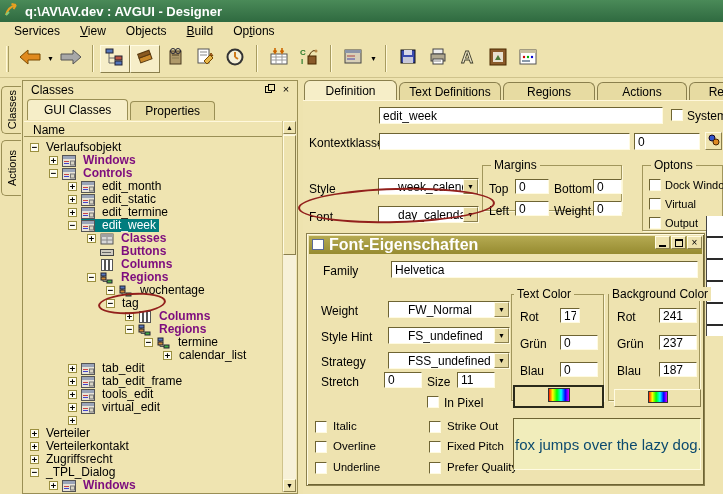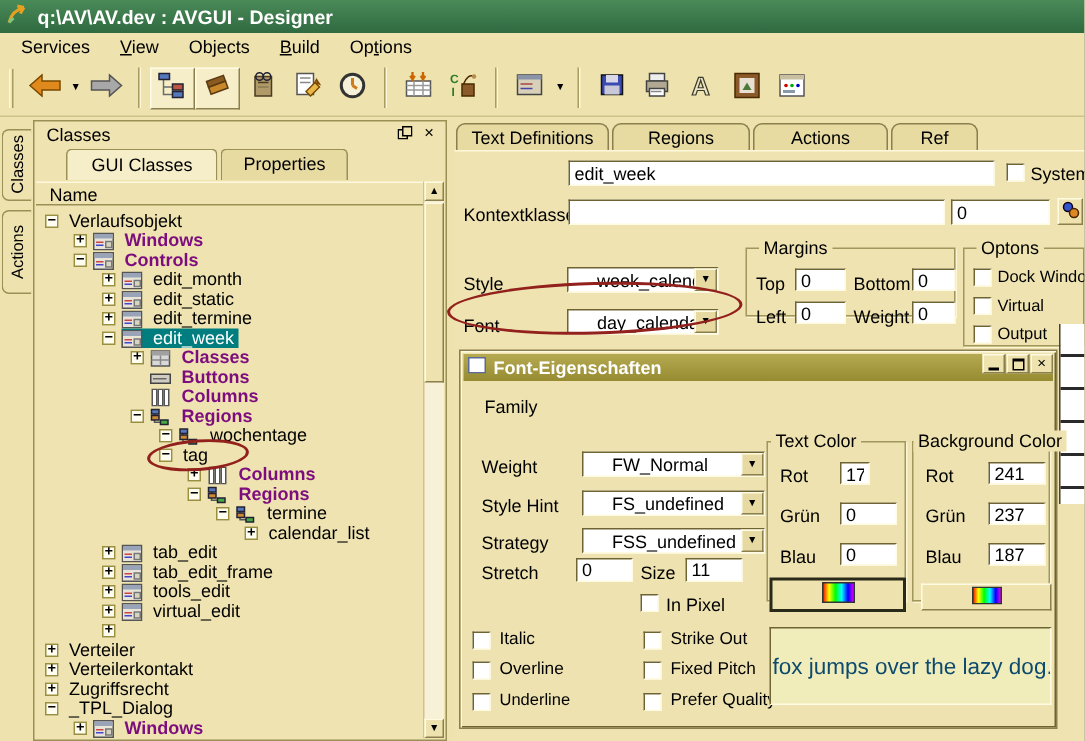--- a/index.html
+++ b/index.html
@@ -27,21 +27,21 @@
   .vtab{position:absolute;left:1px;width:20px;background:#eee3af;border:1px solid #9a8f55;border-right:none;
     border-radius:5px 0 0 5px;display:flex;align-items:center;justify-content:center}
   .vtab span{writing-mode:vertical-rl;transform:rotate(180deg);font-size:11px}
 
   
   .classes-panel{position:absolute;left:22px;top:80px;width:276px;height:414px;background:#efe4b1;
     border:1px solid #9a8f55}
   .panel-header{position:absolute;left:0;top:0;width:100%;height:17px;display:flex;align-items:center;padding:0 4px 0 8px}
   .panel-header .ph-title{flex:1}
   .ph-btn{width:14px;height:13px;display:flex;align-items:center;justify-content:center;margin-left:2px;font-size:11px;line-height:11px}
-  .panel-tabs{position:absolute;left:21px;top:18px;height:21px;display:flex;}
+  .panel-tabs{position:absolute;left:4px;top:18px;height:21px;display:flex;align-items:flex-end}
   .ptab{padding:2px 14px;border:1px solid #9a8f55;border-bottom:none;border-radius:4px 4px 0 0;background:#e7dba2;margin-right:2px;font-size:12px}
   .ptab.active{background:#f6eec8;padding:3px 16px;position:relative;z-index:2}
   .name-header{position:absolute;left:1px;top:40px;width:258px;height:16px;border-bottom:1px solid #9a8f55;
     border-top:1px solid #fff8dc;padding:1px 0 0 9px;background:#efe4b1}
   .tree{position:absolute;left:1px;top:60px;width:258px;bottom:1px;overflow:hidden}
   .tree-row{height:13px;display:flex;align-items:center;white-space:nowrap;position:relative;font-size:12px;line-height:13px}
   .expander{width:9px;height:9px;flex:0 0 9px;border:1px solid #9a8f3f;background:#fffdf0;color:#000;
     font:bold 9px/7px "DejaVu Sans Mono",monospace;text-align:center;margin-right:4px}
   .exp-spacer{width:13px;flex:0 0 13px}
   .row-body{display:flex;align-items:center;position:relative}
@@ -77,21 +77,21 @@
   .grp{position:absolute;border:1px solid #a1965c;box-shadow:1px 1px 0 rgba(255,250,225,.8)}
   .grp-caption{position:absolute;top:-8px;background:#efe4b1;padding:0 3px;white-space:nowrap;font-size:12px}
 
   .dots-btn{position:absolute;background:#eee3af;border:1px solid;border-color:#fffbe2 #8a7f4d #8a7f4d #fffbe2;
     display:flex;align-items:center;justify-content:center}
 
   
   .dialog{position:absolute;left:306px;top:233px;width:399px;height:253px;background:#eee3b0;z-index:5;
     border:1px solid #8a7f4d;box-shadow:inset 1px 1px 0 #fffbe2, inset -1px -1px 0 #6e6433}
   .dlg-title{position:absolute;left:2px;top:2px;width:393px;height:18px;background:linear-gradient(#b5aa52,#968b30);
-    color:#fff;font-weight:bold;font-size:12px;display:flex;align-items:center;gap:5px;padding-left:3px}
+    color:#fff;font-weight:bold;font-size:16px;display:flex;align-items:center;gap:5px;padding-left:3px}
   .dlg-btns{position:absolute;right:2px;top:2px;display:flex;gap:1px}
   .dlg-btn{width:15px;height:13px;background:#eee3af;border:1px solid;border-color:#fffbe2 #8a7f4d #8a7f4d #fffbe2;
     display:flex;align-items:center;justify-content:center;font-size:10px;line-height:10px}
   .grp-caption--dlg{background:#eee3b0}
   .color-btn{position:absolute;display:flex;align-items:center;justify-content:center;background:#eee3af;
     border:1px solid;border-color:#fffbe2 #8a7f4d #8a7f4d #fffbe2}
   .color-btn.default{border:2px solid #2a2a1a}
   .preview-box{position:absolute;border:1px solid;border-color:#6e6433 #fffbe2 #fffbe2 #6e6433;
     display:flex;align-items:center;overflow:hidden;white-space:nowrap}
 
@@ -612,20 +612,21 @@
         </div>
       <div class="sb-thumb" style="top:14px;height:120px"></div>
       <div class="sb-btn" style="bottom:0">
           <span>▼</span>
         </div>
     </div>
   </div>
 
   <div class="right-panel">
     <div class="rtabs" id="rtabs">
+        <span class="rtab active" style="width: 93px;">Definition</span>
         <span class="rtab" style="width: 102px;">Text Definitions</span>
         <span class="rtab" style="width: 92px;">Regions</span>
         <span class="rtab" style="width: 90px;">Actions</span>
         <span class="rtab" style="width: 58px;">Ref</span>
       </div>
     <div class="rcontent">
 
       <input class="txt" style="left: 76px; top: 6px; width: 284px;" value="edit_week">
       <span class="cb" style="left:368px;top:8px"></span>
       <span class="lbl" style="left:384px;top:8px">System</span>
@@ -645,21 +646,21 @@
         <span class="dd-val">week_calendar</span>
         <span class="dd-btn">▼</span>
       </div>
 
       <span class="lbl" style="left:6px;top:109px">Font</span>
       <div class="dd" style="left:75px;top:105px;width:101px">
         <span class="dd-val">day_calendar</span>
         <span class="dd-btn">▼</span>
       </div>
 
-      <div class="grp" style="left:194px;top:64px;width:140px;height:46px">
+      <div class="grp" style="left:179px;top:64px;width:140px;height:46px">
         <span class="grp-caption" style="left:8px">Margins</span>
         <span class="lbl" style="left:6px;top:16px">Top</span>
         <input class="txt" style="left: 32px; top: 13px; width: 34px; height: 15px;" value="0">
         <span class="lbl" style="left:71px;top:16px">Bottom</span>
         <input class="txt" style="left: 110px; top: 13px; width: 29px; height: 15px;" value="0">
         <span class="lbl" style="left:6px;top:38px">Left</span>
         <input class="txt" style="left: 32px; top: 35px; width: 34px; height: 15px;" value="0">
         <span class="lbl" style="left:71px;top:38px">Weight</span>
         <input class="txt" style="left: 110px; top: 35px; width: 29px; height: 15px;" value="0">
       </div>
@@ -693,20 +694,21 @@
         </span>
       <span class="dlg-btn">
           <span style="width:8px;height:8px;border:1px solid #000;border-top-width:2px"></span>
         </span>
       <span class="dlg-btn">
           <span>×</span>
         </span>
     </div>
 
     <span class="lbl dlg-lbl" style="left:16px;top:30px">Family</span>
+    <input class="txt" style="left: 84px; top: 27px; width: 307px;" value="Helvetica">
 
     <span class="lbl dlg-lbl" style="left:14px;top:70px">Weight</span>
     <div class="dd" style="left:81px;top:67px;width:122px">
       <span class="dd-val">FW_Normal</span>
       <span class="dd-btn">▼</span>
     </div>
 
     <span class="lbl dlg-lbl" style="left:14px;top:96px">Style Hint</span>
     <div class="dd" style="left:81px;top:93px;width:122px">
       <span class="dd-val">FS_undefined</span>

